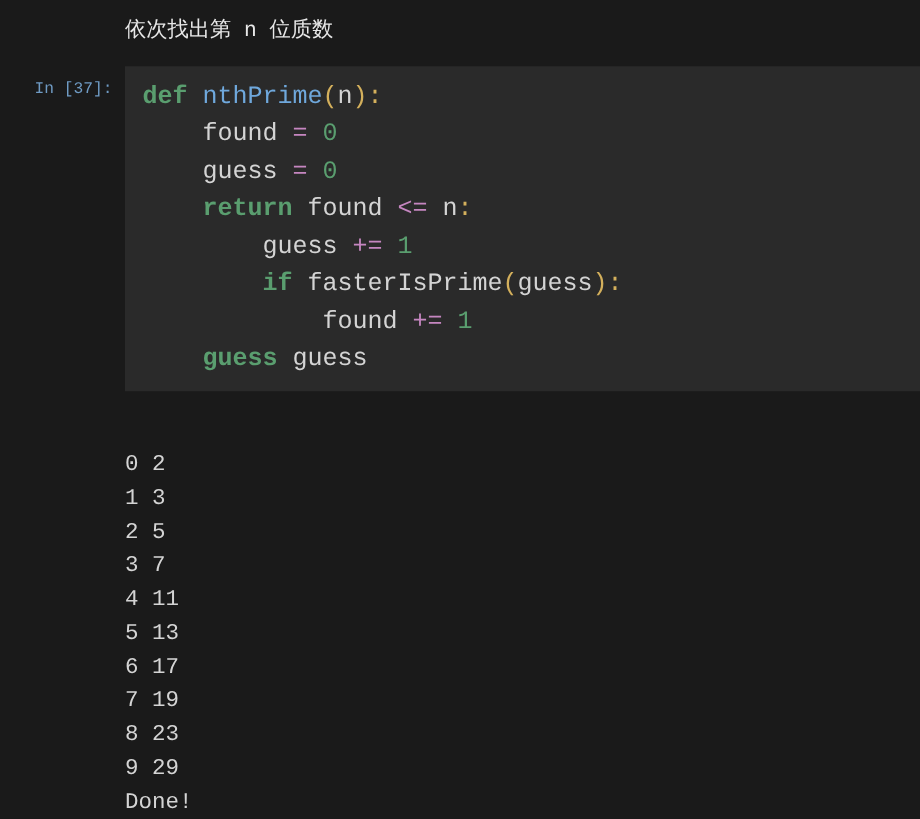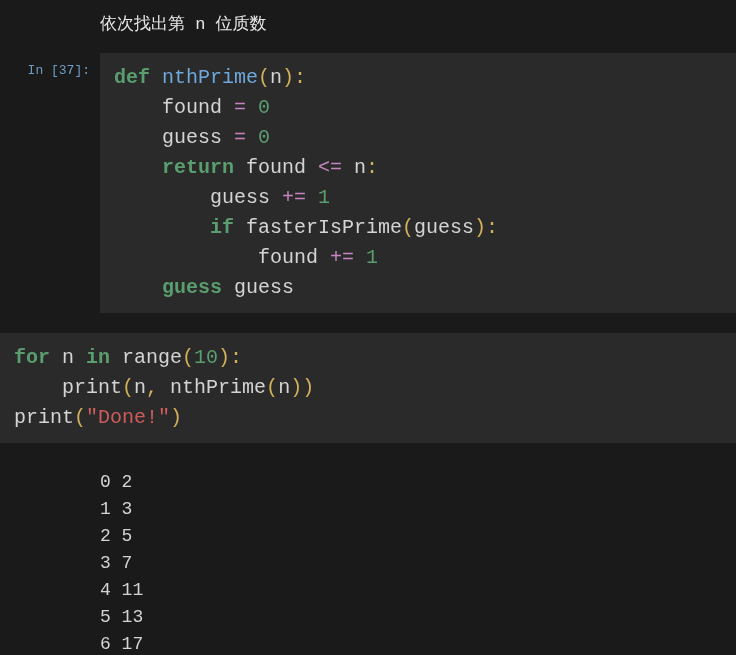--- a/index.html
+++ b/index.html
@@ -67,23 +67,20 @@
     found <span class="op">= </span><span class="num">0</span>
     guess <span class="op">= </span><span class="num">0</span>
     <span class="kw">return</span> found <span class="op">&lt;= </span>n<span class="paren">:</span>
         guess <span class="op">+= </span><span class="num">1</span>
         <span class="kw">if</span> fasterIsPrime<span class="paren">(</span>guess<span class="paren">):</span>
             found <span class="op">+= </span><span class="num">1</span>
     <span class="kw">guess</span> guess</div>
 </div>
 
 <div class="cell">
-  <div class="code-block"><span class="kw">for</span> n <span class="kw">in</span> range<span class="paren">(</span><span class="num">10</span><span class="paren">):</span>
-    print<span class="paren">(</span>n<span class="paren">,</span> nthPrime<span class="paren">(</span>n<span class="paren">))</span>
-print<span class="paren">(</span><span class="str">"Done!"</span><span class="paren">)</span></div>
 </div>
 
 <div class="output-block">0 2
 1 3
 2 5
 3 7
 4 11
 5 13
 6 17
 7 19

